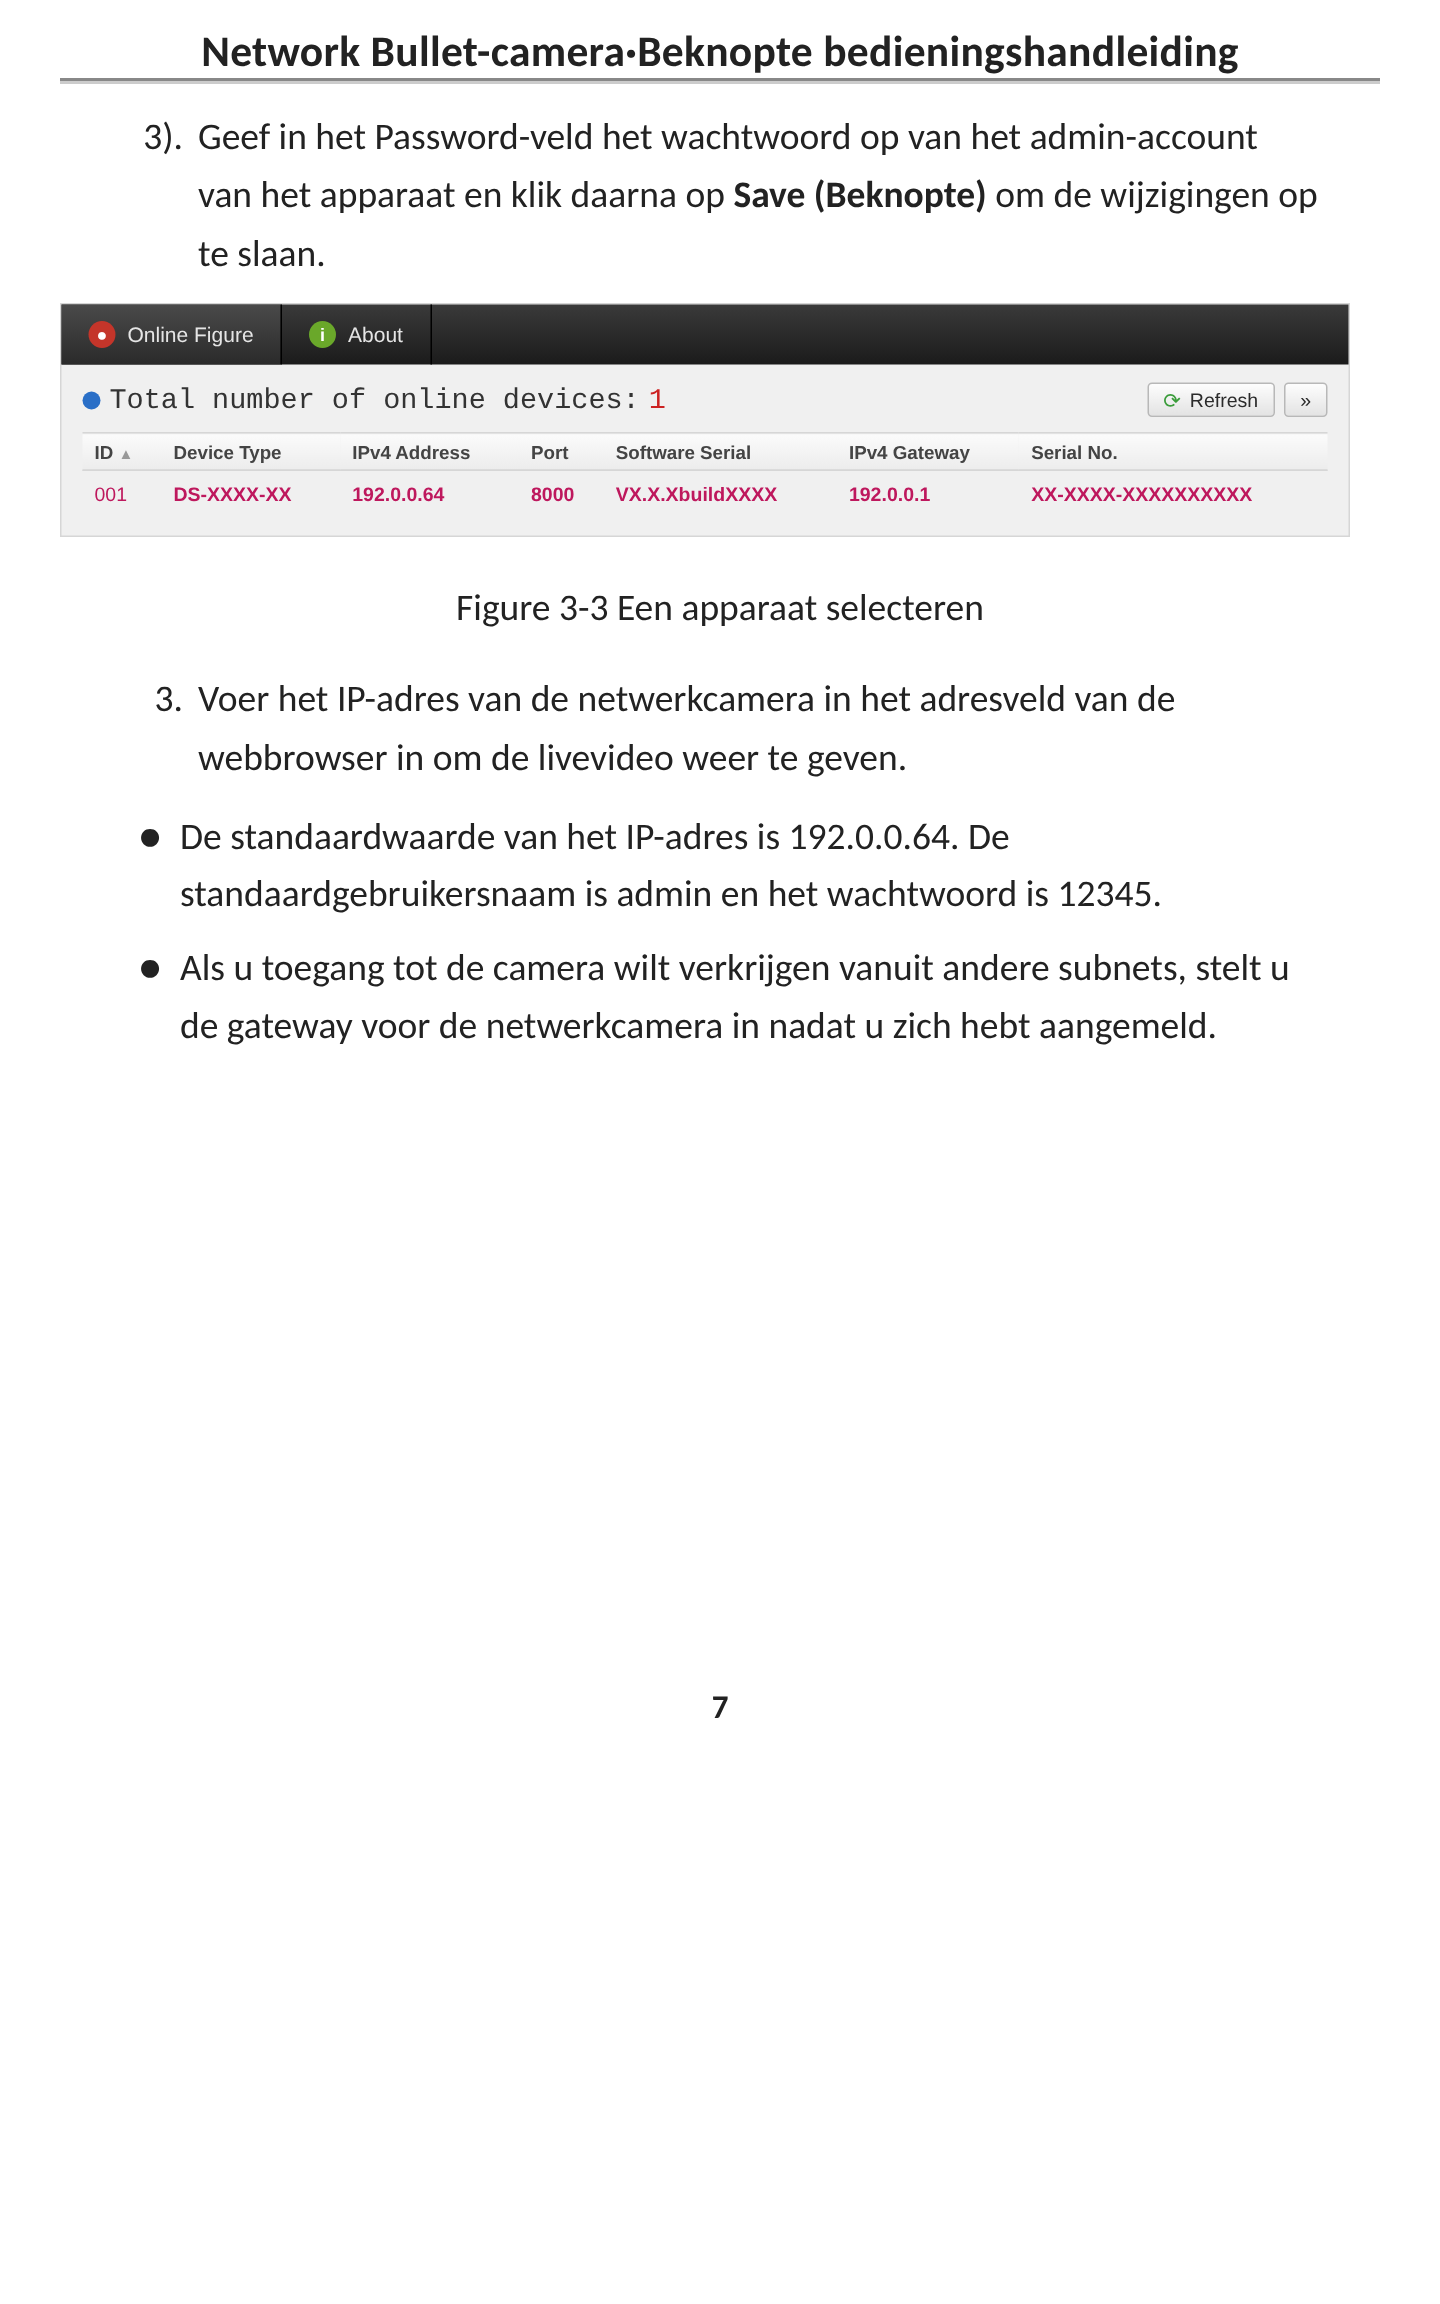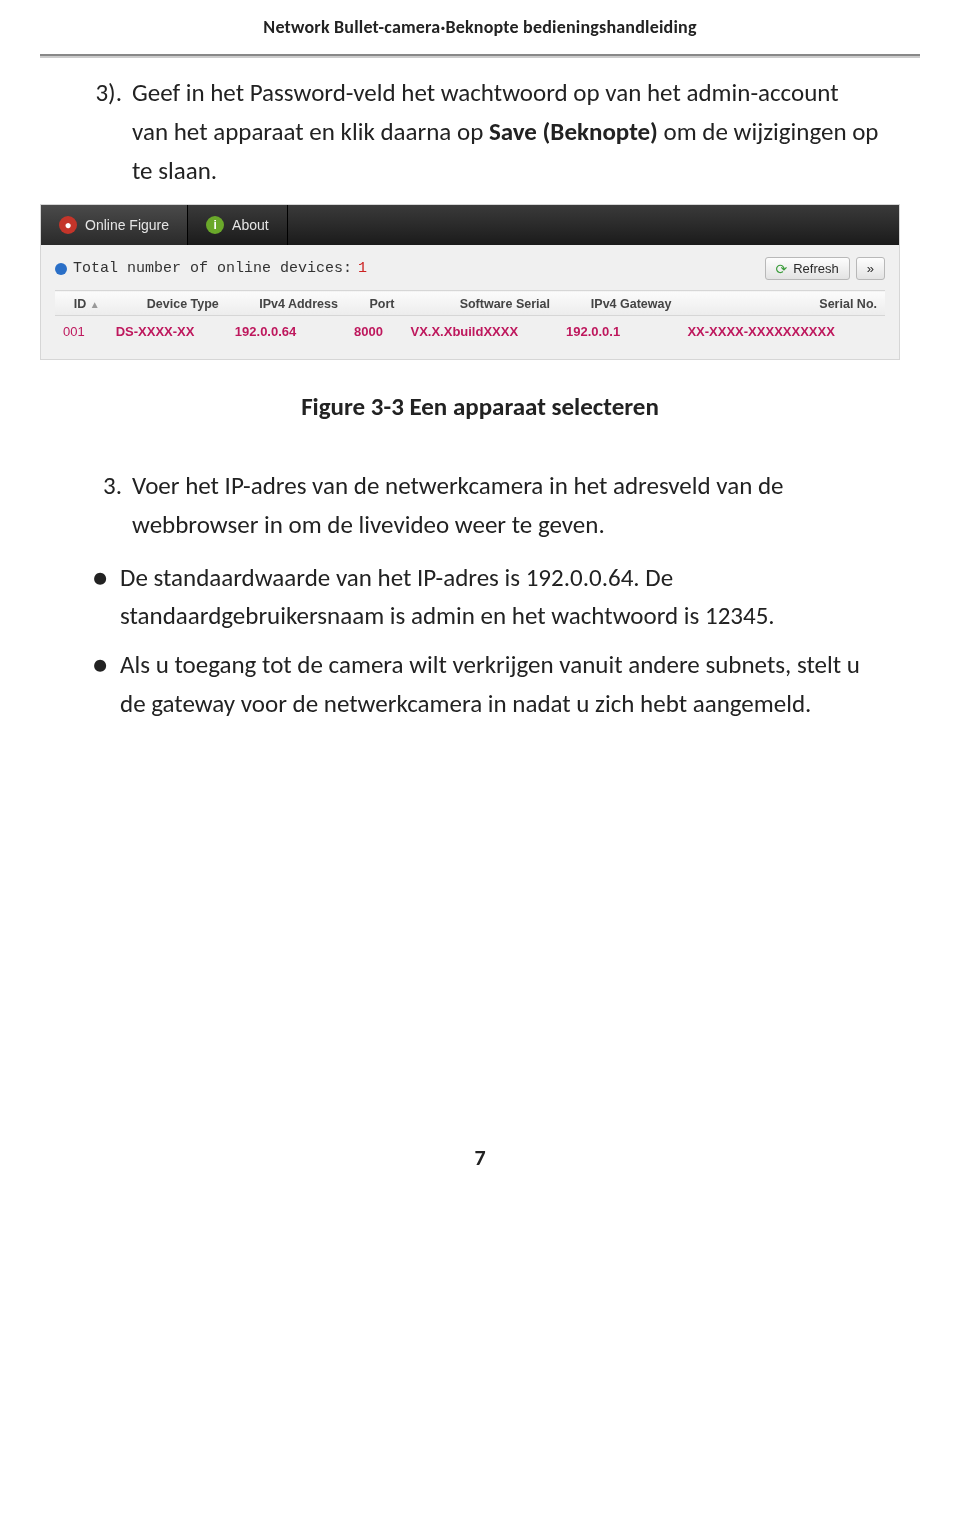--- a/index.html
+++ b/index.html
@@ -9,24 +9,24 @@
     background: #fff;
     font-family: Calibri, Arial, sans-serif;
     color: #222;
     width: 960px;
   }
   .page {
     padding: 16px 80px 40px 80px;
   }
   .header-title {
     text-align: center;
-    font-size: 18px;
+    font-size: 29px;
     font-weight: 700;
     color: #222;
-    margin-bottom: 16px;
+    margin-bottom: 0;
     letter-spacing: 0.2px;
   }
   .hr {
     border: none;
     border-top: 2px solid #888;
     margin: 0 -40px 18px -40px;
     box-shadow: 0 2px 0 #ccc;
   }
   .step-row {
     display: flex;
@@ -87,21 +87,21 @@
     display: flex;
     justify-content: space-between;
     align-items: center;
     margin-bottom: 10px;
   }
   .total-left {
     display: flex;
     align-items: center;
     gap: 6px;
     font-family: "Courier New", monospace;
-    font-size: 15px;
+    font-size: 19px;
     color: #333;
   }
   .refresh-wrap {
     display: flex;
     gap: 6px;
   }
   .refresh-btn, .more-btn {
     display: inline-flex;
     align-items: center;
     gap: 6px;
@@ -111,40 +111,39 @@
     padding: 3px 10px;
     font-size: 13px;
     color: #2b2b2b;
   }
   .g-dot { color: #3a9c3a; font-size: 14px; line-height: 1; }
   .shot-table { width: 100%; border-collapse: collapse; }
   .shot-table th {
     font-size: 12.5px;
     color: #444;
     font-weight: 700;
-    text-align: right;
+    text-align: left;
     padding: 6px 8px 4px;
     border-top: 1px solid #d6d6d6;
     border-bottom: 1px solid #d6d6d6;
     background: linear-gradient(#fbfbfb, #ececec);
   }
   .shot-table td {
     font-size: 13px;
     color: #be185d;
     padding: 8px 8px 10px;
     font-weight: 700;
   }
   .shot-table td.light { font-weight: 400; }
   .sort-arrow { color: #999; font-size: 10px; }
   .caption {
     text-align: center;
     font-size: 25px;
     line-height: 1.55;
-    margin: 10px 0 40px;
-    font-weight: bold;
+    margin: 10px 0 22px;
   }
   .note-icon {
     display:inline-block;
     border:1px solid #888;
     padding:1px 4px;
     font-size:10px;
     font-family: Arial, sans-serif;
     letter-spacing: 0.5px;
     color:#444;
     background:#fbfbfb;

